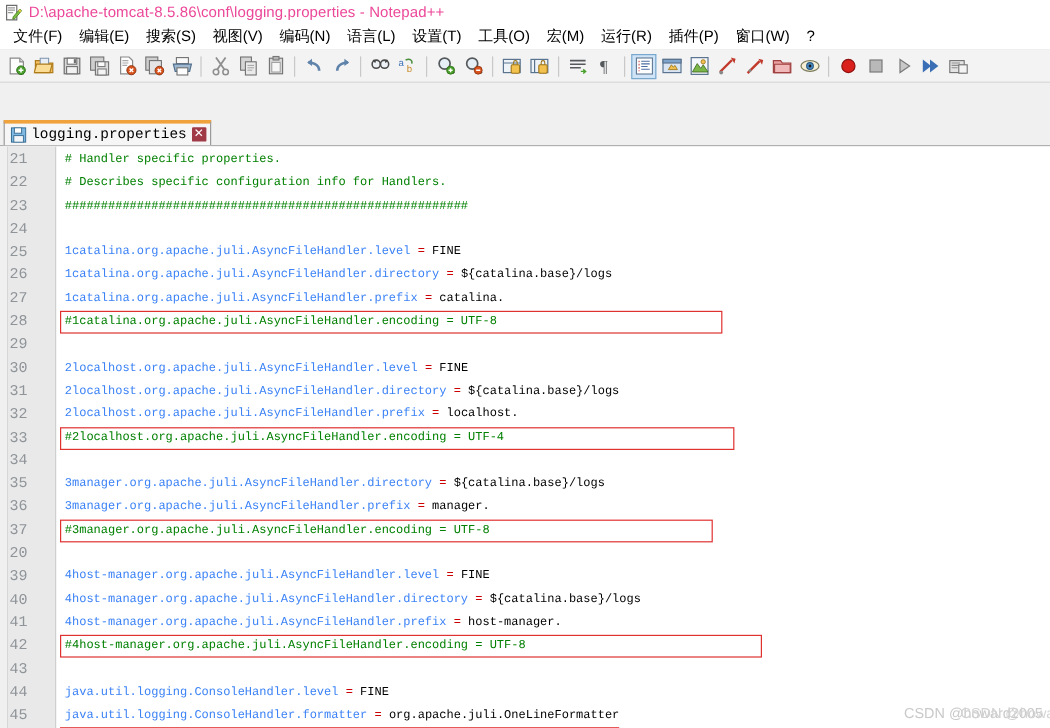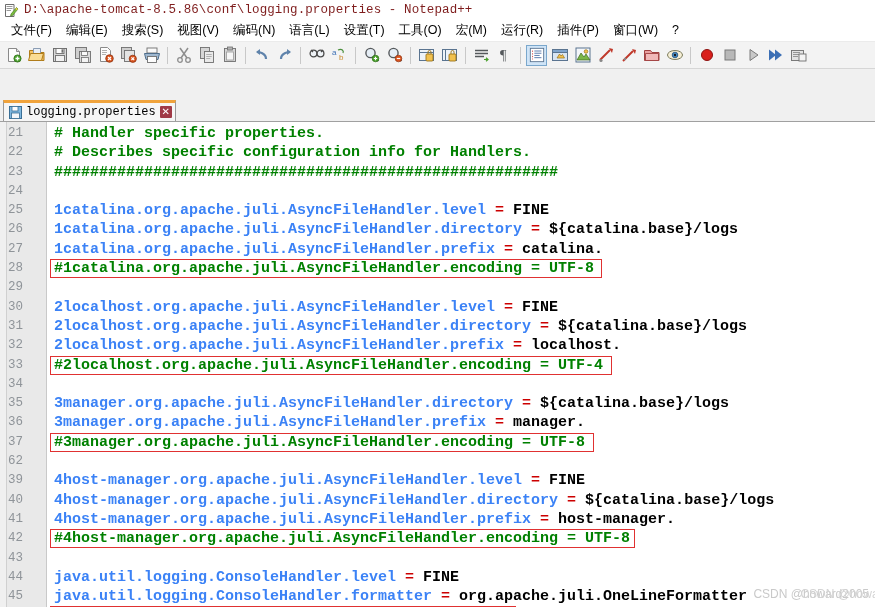--- a/index.html
+++ b/index.html
@@ -13,21 +13,21 @@
   }
   .app{width:875px;height:607px;position:relative;background:#f0f0f0;display:flex;flex-direction:column;}
 
   
   .titlebar{
     height:20px;min-height:20px;display:flex;align-items:center;
     background:#ffffff;padding-left:4px;gap:5px;
   }
   .titlebar .appicon{width:15px;height:15px;position:relative;flex:none;}
   .titlebar .title{
-    font-size:12.5px;color:#7f1d1d;font-family:Liberation Mono, monospace;
+    font-size:12.5px;color:#ec4899;font-family:Liberation Sans, sans-serif;
     white-space:nowrap;letter-spacing:0.1px;
   }
 
   
   .menubar{
     height:21px;min-height:21px;display:flex;align-items:center;
     background:#ffffff;padding-left:4px;
     border-bottom:1px solid #ebebeb;
   }
   .menuitem{
@@ -92,21 +92,21 @@
     font-family:"Liberation Mono","DejaVu Sans Mono",monospace;
     font-size:12.5px;color:#8f9499;
   }
   .code{
     flex:1;position:relative;padding-top:2px;padding-left:7px;
     background:#ffffff;overflow:hidden;
   }
   .code .cl{
     height:19.3px;line-height:19.3px;white-space:pre;
     font-family:"Liberation Mono","DejaVu Sans Mono",monospace;
-    font-size:15px;color:#000000;letter-spacing:0px;font-weight:bold;
+    font-size:10px;color:#000000;letter-spacing:0px;
   }
   .cl .cmt{color:#008000;}
   .cl .key{color:#3b82f6;}
   .cl .eq{color:#cc0000;}
   .cl .val{color:#000000;}
   .boxed{position:relative;}
   .boxed .redbox{
     position:absolute;left:-4px;top:0px;height:19px;
     border:1px solid #e03131;box-sizing:border-box;pointer-events:none;
   }
@@ -455,21 +455,21 @@
         <div class="gl">28</div>
         <div class="gl">29</div>
         <div class="gl">30</div>
         <div class="gl">31</div>
         <div class="gl">32</div>
         <div class="gl">33</div>
         <div class="gl">34</div>
         <div class="gl">35</div>
         <div class="gl">36</div>
         <div class="gl">37</div>
-        <div class="gl">62</div>
+        <div class="gl">20</div>
         <div class="gl">39</div>
         <div class="gl">40</div>
         <div class="gl">41</div>
         <div class="gl">42</div>
         <div class="gl">43</div>
         <div class="gl">44</div>
         <div class="gl">45</div>
         <div class="gl">46</div>
         <div class="gl">47</div>
       </div>

